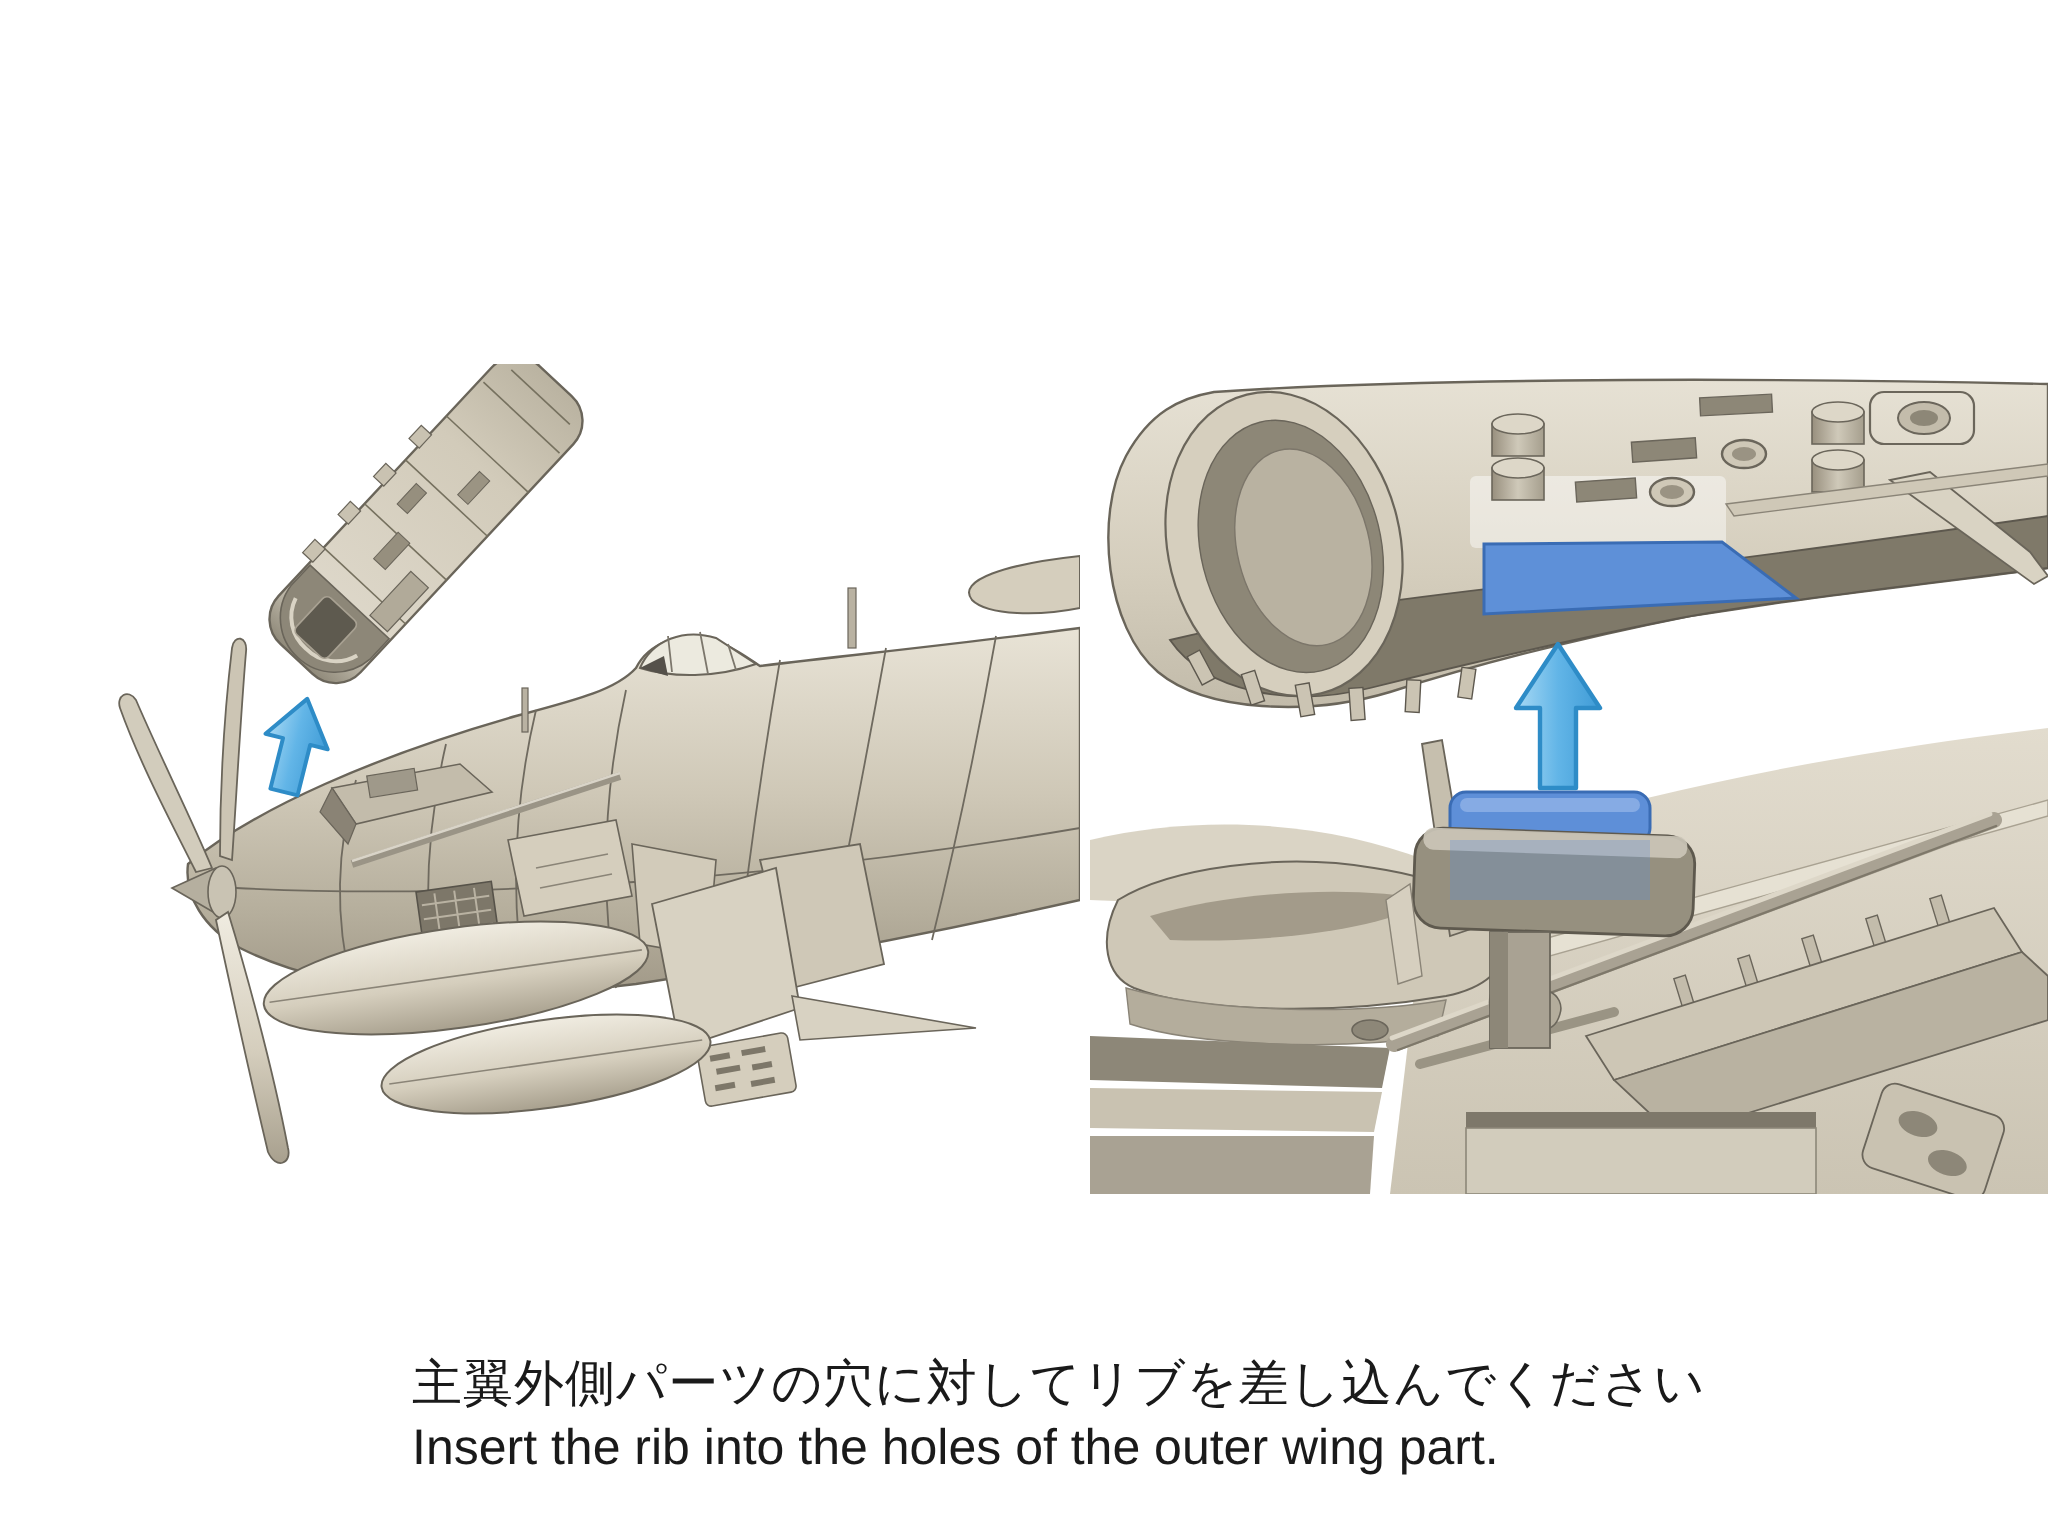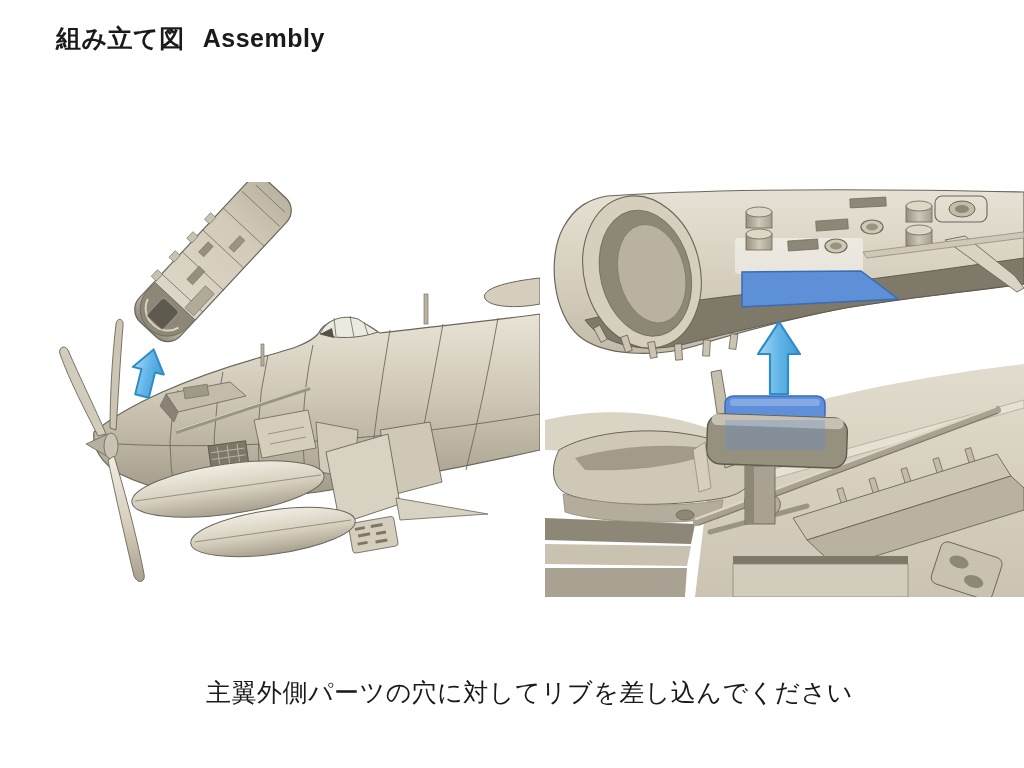--- a/index.html
+++ b/index.html
@@ -21,25 +21,20 @@
   .fig-right{left:545px;top:188px;width:479px;height:409px;}
   .caption{position:absolute;left:206px;top:676px;font-size:25px;line-height:32px;}
   .caption .jp{letter-spacing:0.5px;}
   svg{display:block;}
 </style>
 </head>
 <body>
 
 <div class="page">
 
-  <div class="hdr">
-    <div class="title">
-      <span>組み立て図</span><span class="gap"></span><span>Assembly</span>
-    </div>
-  </div>
 
   <div class="fig fig-left">
   <svg width="482" height="420" viewBox="0 0 482 420">
     <defs>
       <linearGradient id="gFus" x1="0" y1="0" x2="0" y2="1">
         <stop offset="0" stop-color="#e8e3d6"></stop>
             <stop offset="0.45" stop-color="#cfc8b7"></stop>
         <stop offset="0.78" stop-color="#b5ae9c"></stop>
             <stop offset="1" stop-color="#a19988"></stop>
       </linearGradient>
@@ -315,15 +310,16 @@
     </g>
 
     <g transform="translate(234,206)">
       <path d="M -9 0 L -9 -40 L -21 -40 L 0 -72 L 21 -40 L 9 -40 L 9 0 Z" fill="url(#gArrow2)" stroke="#2e8cc7" stroke-width="2.2" stroke-linejoin="round"></path>
     </g>
   </svg>
   </div>
 
   <div class="caption">
     <div class="jp">主翼外側パーツの穴に対してリブを差し込んでください</div>
+    <div class="en">Insert the rib into the holes of the outer wing part.</div>
   </div>
 
 </div>
 
 </body></html>

